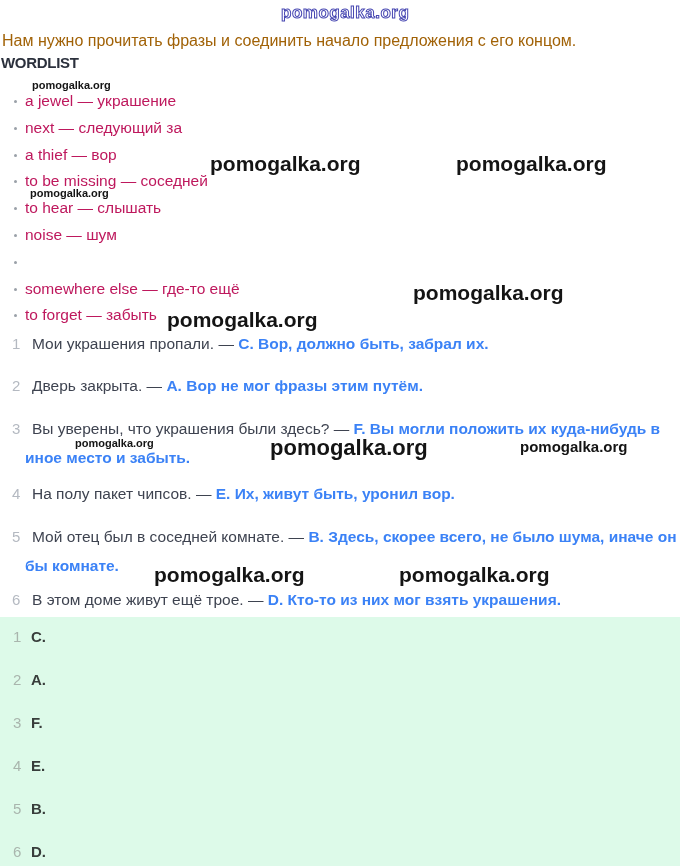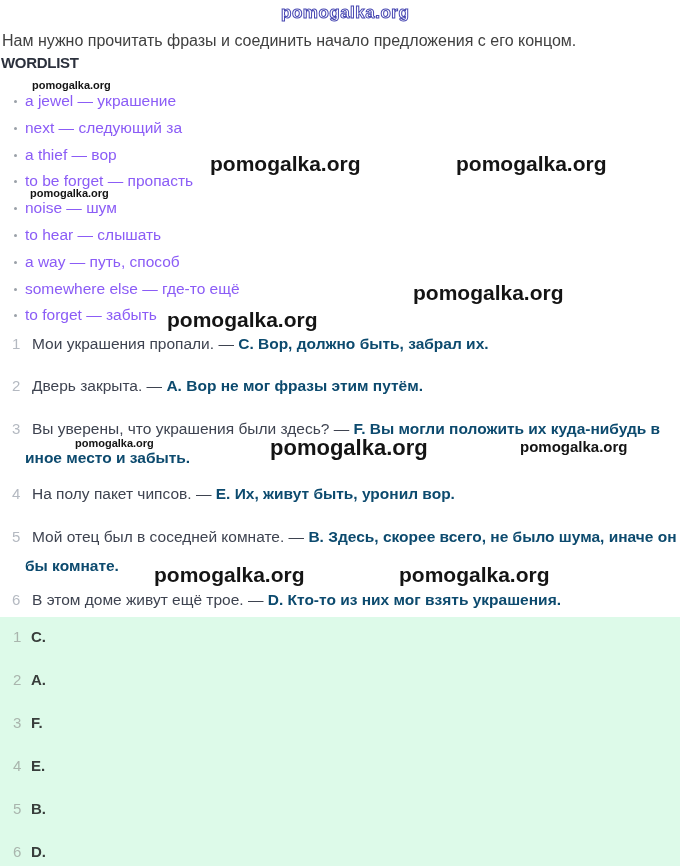--- a/index.html
+++ b/index.html
@@ -40,48 +40,48 @@
   .w10 { left: 154px; top: 563px; }
   .w11 { left: 399px; top: 563px; }
   .w12 { left: 56px;  top: 693px; }
   .w13 { left: 254px; top: 691px; }
   .w14 { left: 504px; top: 691px; }
   .w15 { left: 54px;  top: 780px; }
 
   
   .intro {
     position: absolute; left: 2px; top: 31px; width: 676px;
-    font-size: 16px; line-height: 20px; color: #404040;
+    font-size: 16px; line-height: 20px; color: #a16207;
   }
   .wordlist-title {
     position: absolute; left: 1px; top: 54px;
     font-size: 15px; font-weight: 700; color: #2b303c;
     letter-spacing: -0.3px;
   }
   .wordlist { position: absolute; left: 14px; top: 92px; list-style: none; }
   .wordlist li {
     height: 26.8px; display: flex; align-items: flex-start;
-    font-size: 15.5px; line-height: 18px; color: #8b5cf6;
+    font-size: 15.5px; line-height: 18px; color: #be185d;
   }
   .bullet {
     width: 3px; height: 3px; border-radius: 50%;
     background: #9aa0a8; margin: 8px 8px 0 0; flex: 0 0 auto;
   }
 
   
   .task {
     position: absolute; left: 0; width: 678px;
     padding-left: 25px; text-indent: 7px;
     font-size: 15.5px; line-height: 29px; color: #3e4350;
   }
   .task .num {
     position: absolute; left: 12px; top: 0;
     font-size: 15px; color: #b4b9c1; text-indent: 0;
   }
-  .task b { font-weight: 700; color: #0c4a6e; margin-top: 38px; }
+  .task b { font-weight: 700; color: #3b82f6; margin-top: 38px; }
   .t1 { top: 329px; }
   .t2 { top: 371px; }
   .t3 { top: 414px; }
   .t4 { top: 479px; }
   .t5 { top: 522px; }
   .t6 { top: 585px; }
 
   
   .answers {
     position: absolute; left: 0; top: 617px; width: 680px; height: 249px;
@@ -132,33 +132,32 @@
     <li>
         <span class="bullet"></span>
         <span>next — следующий за</span>
       </li>
     <li>
         <span class="bullet"></span>
         <span>a thief — вор</span>
       </li>
     <li>
         <span class="bullet"></span>
-        <span>to be forget — пропасть</span>
+        <span>to be missing — соседней</span>
+      </li>
+    <li>
+        <span class="bullet"></span>
+        <span>to hear — слышать</span>
       </li>
     <li>
         <span class="bullet"></span>
         <span>noise — шум</span>
       </li>
     <li>
         <span class="bullet"></span>
-        <span>to hear — слышать</span>
-      </li>
-    <li>
-        <span class="bullet"></span>
-        <span>a way — путь, способ</span>
       </li>
     <li>
         <span class="bullet"></span>
         <span>somewhere else — где-то ещё</span>
       </li>
     <li>
         <span class="bullet"></span>
         <span>to forget — забыть</span>
       </li>
   </ul>

